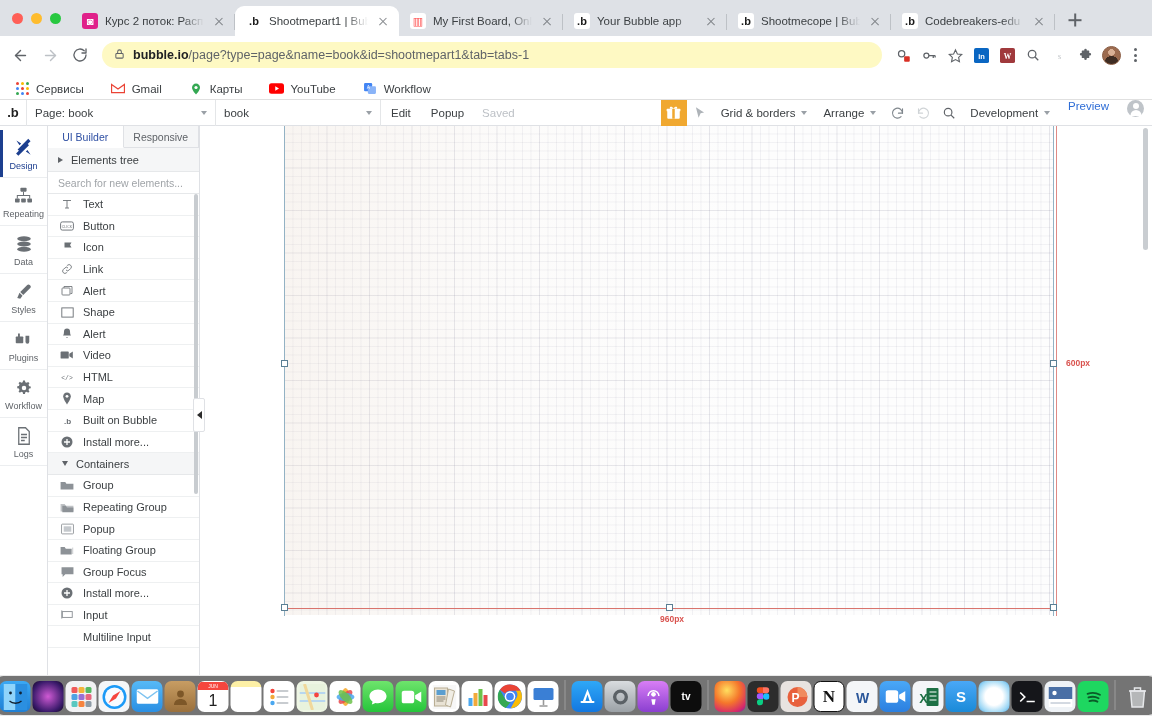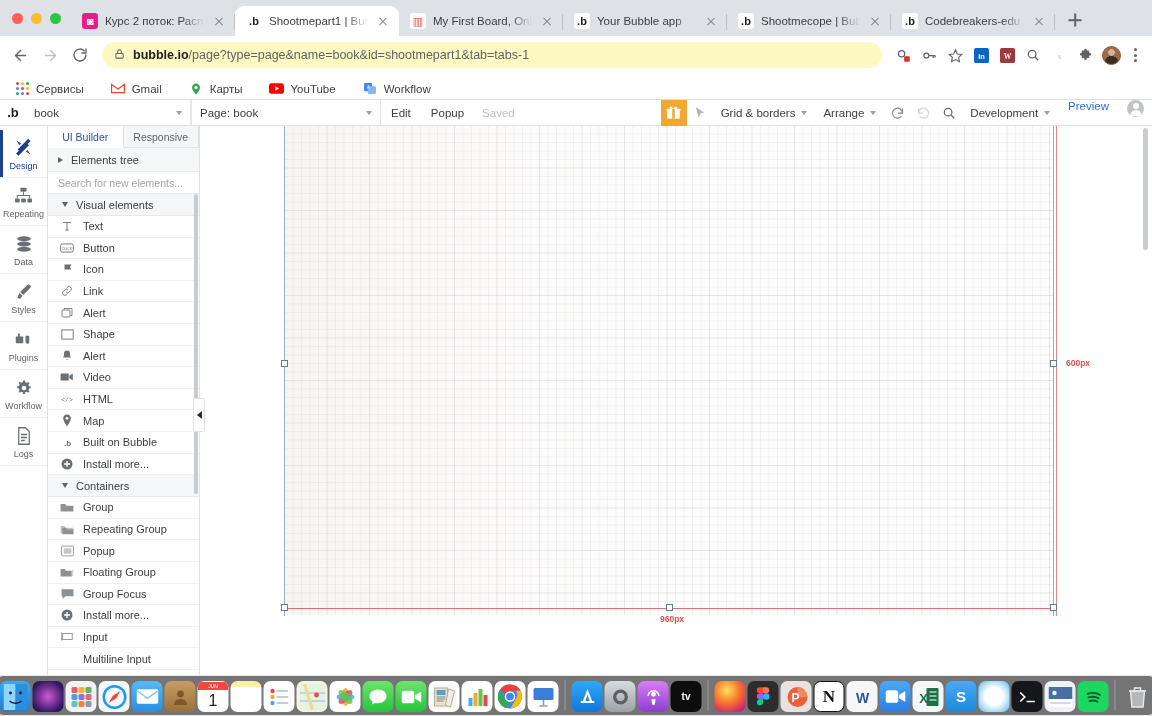--- a/index.html
+++ b/index.html
@@ -340,26 +340,26 @@
           </svg>
       </span>
       <span>Workflow</span>
     </div>
   </div>
 
   <div class="editor">
 
     <div class="ed-toolbar">
       <span class="ed-logo">.b</span>
+      <div class="sel" style="width:190px">
+        <span>Page: book</span>
+        <span class="caret"></span>
+      </div>
       <div class="sel" style="width:165px;border-left:none">
         <span>book</span>
-        <span class="caret"></span>
-      </div>
-      <div class="sel" style="width:190px">
-        <span>Page: book</span>
         <span class="caret"></span>
       </div>
       <span class="tb-link">Edit</span>
       <span class="tb-link">Popup</span>
       <span class="saved">Saved</span>
 
       <div class="tb-right">
         <span class="gift">
           <svg width="15" height="15" viewBox="0 0 24 24" fill="#fff">
               <rect x="2" y="9" width="20" height="13" rx="1.5"></rect>
@@ -492,24 +492,20 @@
           <span class="tri-r"></span>
           <span>Elements tree</span>
         </div>
 
         <div class="psearch">
           <span>Search for new elements...</span>
         </div>
 
         <div class="plist">
 
-          <div class="sec-head">
-            <span class="tri-d"></span>
-            <span>Visual elements</span>
-          </div>
 
           <div class="el-row">
             <span class="el-ico">
                 <svg width="12" height="12" viewBox="0 0 24 24" fill="none" stroke="#6b7075" stroke-width="1.8">
                   <path d="M4 5h16M12 5v15M8 20h8"></path>
                 </svg>
               </span>
             <span>Text</span>
           </div>
           <div class="el-row">

